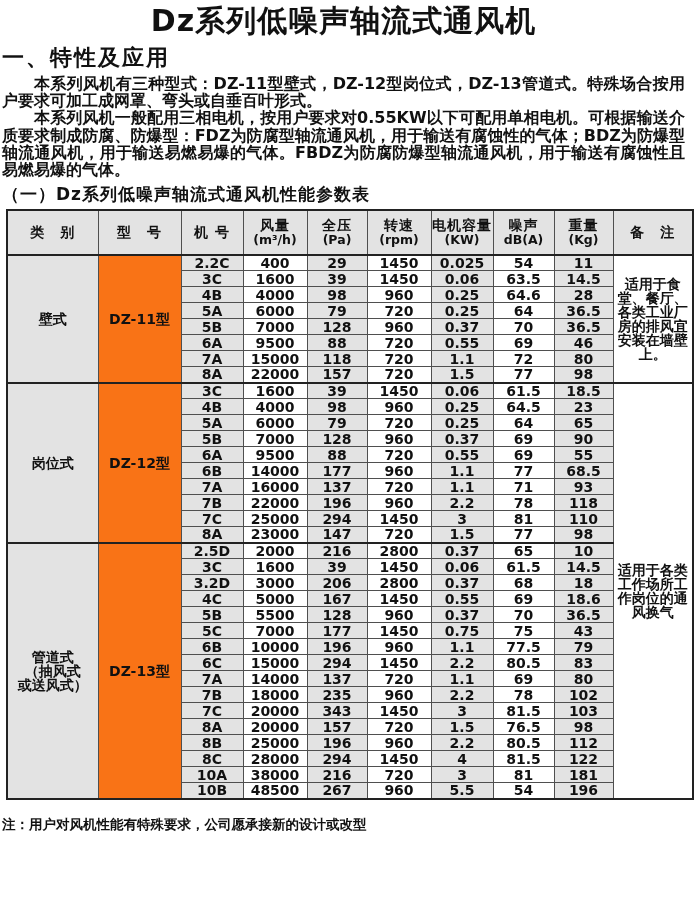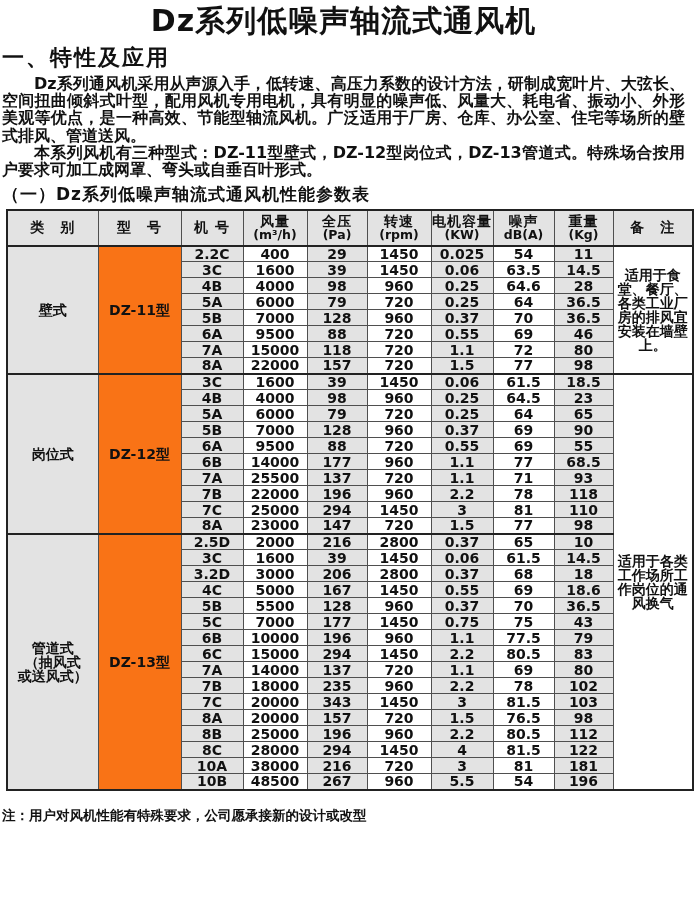--- a/index.html
+++ b/index.html
@@ -56,21 +56,21 @@
   }
   table.perf th, table.perf td {
     border: 1px solid var(--border);
     padding: 0;
     text-align: center;
     vertical-align: middle;
     overflow: hidden;
   }
   table.perf thead th {
     background: var(--shade);
-    height: 36px;
+    height: 45px;
     font-size: 14px;
     line-height: 1.05;
     border-bottom: 2px solid var(--outer);
     letter-spacing: 1px;
   }
   .h-sub { font-size: 12.5px; letter-spacing: 0; }
   table.perf tbody td {
     height: 16px;
     font-size: 14px;
     line-height: 1;
@@ -101,22 +101,22 @@
 </style>
 </head>
 <body>
 
 <div class="page">
 
   <h1 class="doc-title">Dz系列低噪声轴流式通风机</h1>
 
   <h2 class="section-heading">一、特性及应用</h2>
 
-  <p class="para">Dz系列通风机采用从声源入手，低转速、高压力系数的设计方法，研制成宽叶片、大弦长、空间扭曲倾斜式叶型，配用风机专用电机，具有明显的噪声低、风量大、耗电省、振动小、外形美观等优点，是一种高效、节能型轴流风机。广泛适用于厂房、仓库、办公室、住宅等场所的壁式排风、管道送风。</p>
   <p class="para">本系列风机有三种型式：DZ-11型壁式，DZ-12型岗位式，DZ-13管道式。特殊场合按用户要求可加工成网罩、弯头或自垂百叶形式。</p>
+  <p class="para">本系列风机一般配用三相电机，按用户要求对0.55KW以下可配用单相电机。可根据输送介质要求制成防腐、防爆型：FDZ为防腐型轴流通风机，用于输送有腐蚀性的气体；BDZ为防爆型轴流通风机，用于输送易燃易爆的气体。FBDZ为防腐防爆型轴流通风机，用于输送有腐蚀性且易燃易爆的气体。</p>
 
   <h3 class="table-caption">（一）Dz系列低噪声轴流式通风机性能参数表</h3>
 
   <table class="perf">
     <colgroup id="perf-cols">
         <col style="width: 91px;">
         <col style="width: 83px;">
         <col style="width: 62px;">
         <col style="width: 64px;">
         <col style="width: 60px;">
@@ -294,21 +294,21 @@
           <td class="shade">6B</td>
           <td>14000</td>
           <td class="shade">177</td>
           <td>960</td>
           <td class="shade">1.1</td>
           <td>77</td>
           <td class="shade">68.5</td>
         </tr>
         <tr>
           <td class="shade">7A</td>
-          <td>25500</td>
+          <td>16000</td>
           <td class="shade">137</td>
           <td>720</td>
           <td class="shade">1.1</td>
           <td>71</td>
           <td class="shade">93</td>
         </tr>
         <tr>
           <td class="shade">7B</td>
           <td>22000</td>
           <td class="shade">196</td>

